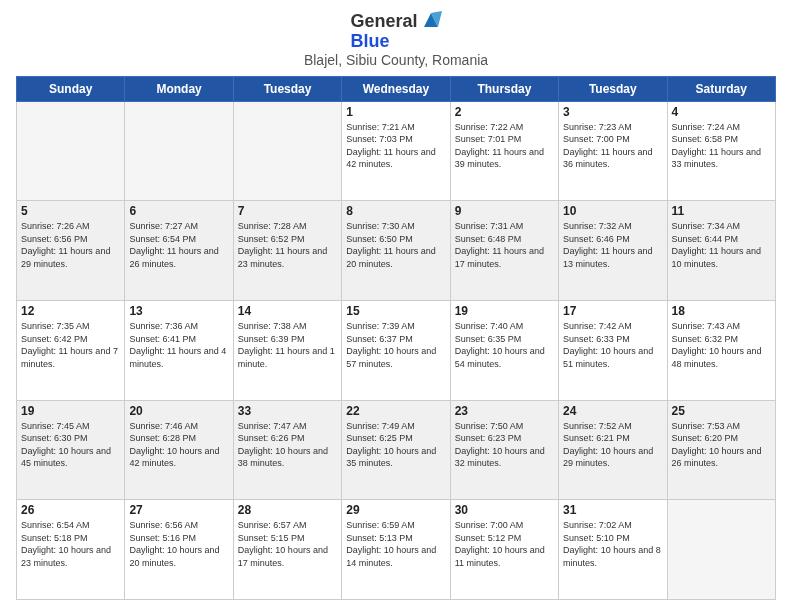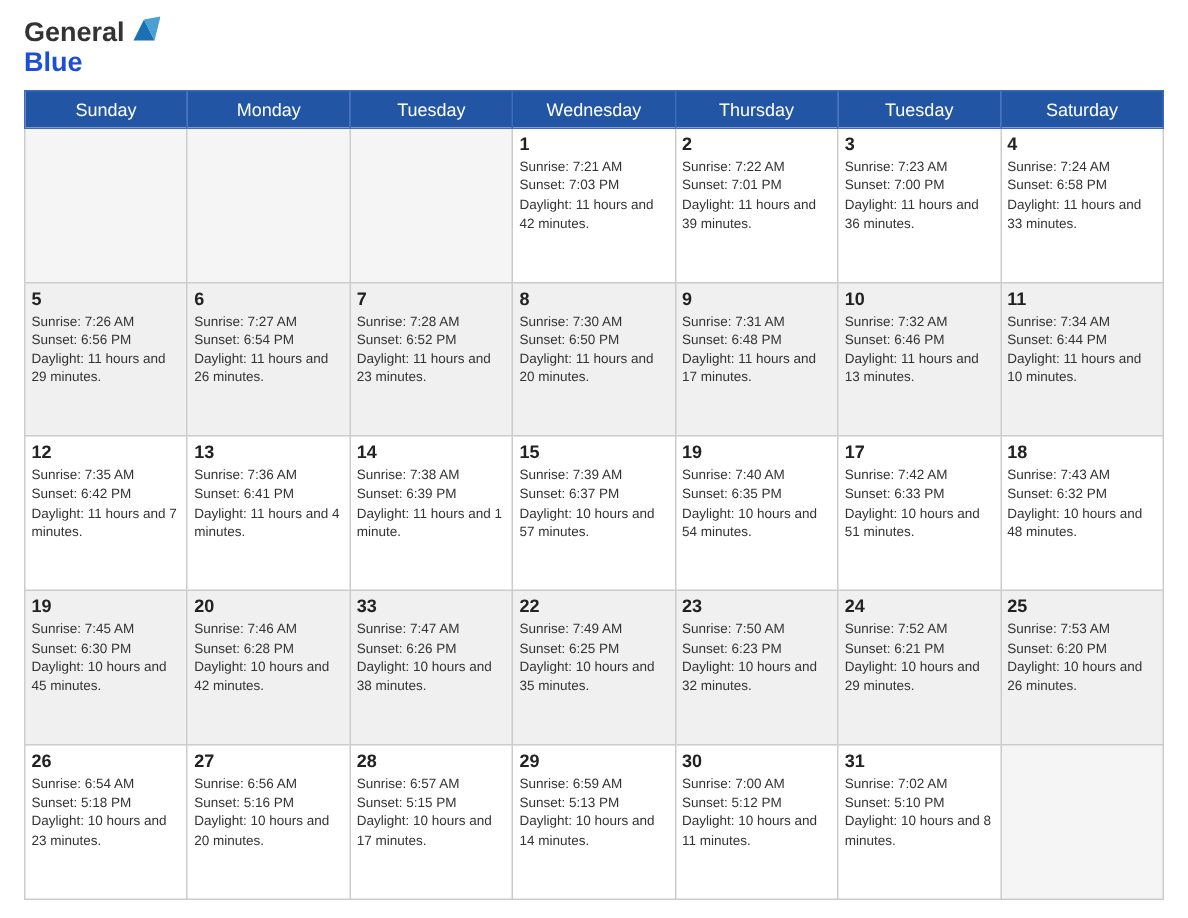--- a/index.html
+++ b/index.html
@@ -15,20 +15,21 @@
       height: 612px;
       padding: 12px 16px 12px 16px;
       display: flex;
       flex-direction: column;
     }
     .header {
       display: flex;
       justify-content: space-between;
       align-items: center;
       margin-bottom: 8px;
+      flex-direction: column;
     }
     .logo {
       display: flex;
       align-items: center;
     }
     .logo-text-general {
       font-size: 18px;
       font-weight: bold;
       color: #333;
       line-height: 1.1;
@@ -70,21 +71,21 @@
       flex: 1;
       border: 1px solid #ccc;
       border-collapse: collapse;
       width: 100%;
       table-layout: fixed;
     }
     .calendar th {
       background: #2255a4;
       color: #fff;
       font-size: 12px;
-      font-weight: normal;
+      font-weight: bold;
       text-align: center;
       padding: 5px 2px;
       border: 1px solid #3a6bbf;
     }
     .calendar td {
       vertical-align: top;
       border: 1px solid #ccc;
       padding: 3px 4px;
       font-size: 9.5px;
       color: #222;
@@ -122,20 +123,21 @@
             <polygon points="4,18 11,4 18,18" fill="#1a6fb5"></polygon>
             <polygon points="11,4 22,2 18,18" fill="#4a9fd4"></polygon>
           </svg>
         </div>
         <div>
           <span class="logo-text-blue">Blue</span>
         </div>
       </div>
     </div>
     <div class="title-block">
+      <div class="cal-subtitle">Blajel, Sibiu County, Romania</div>
     </div>
   </div>
 
   <table class="calendar">
     <thead>
       <tr>
       <th>Sunday</th>
           <th>Monday</th>
           <th>Tuesday</th>
           <th>Wednesday</th>

